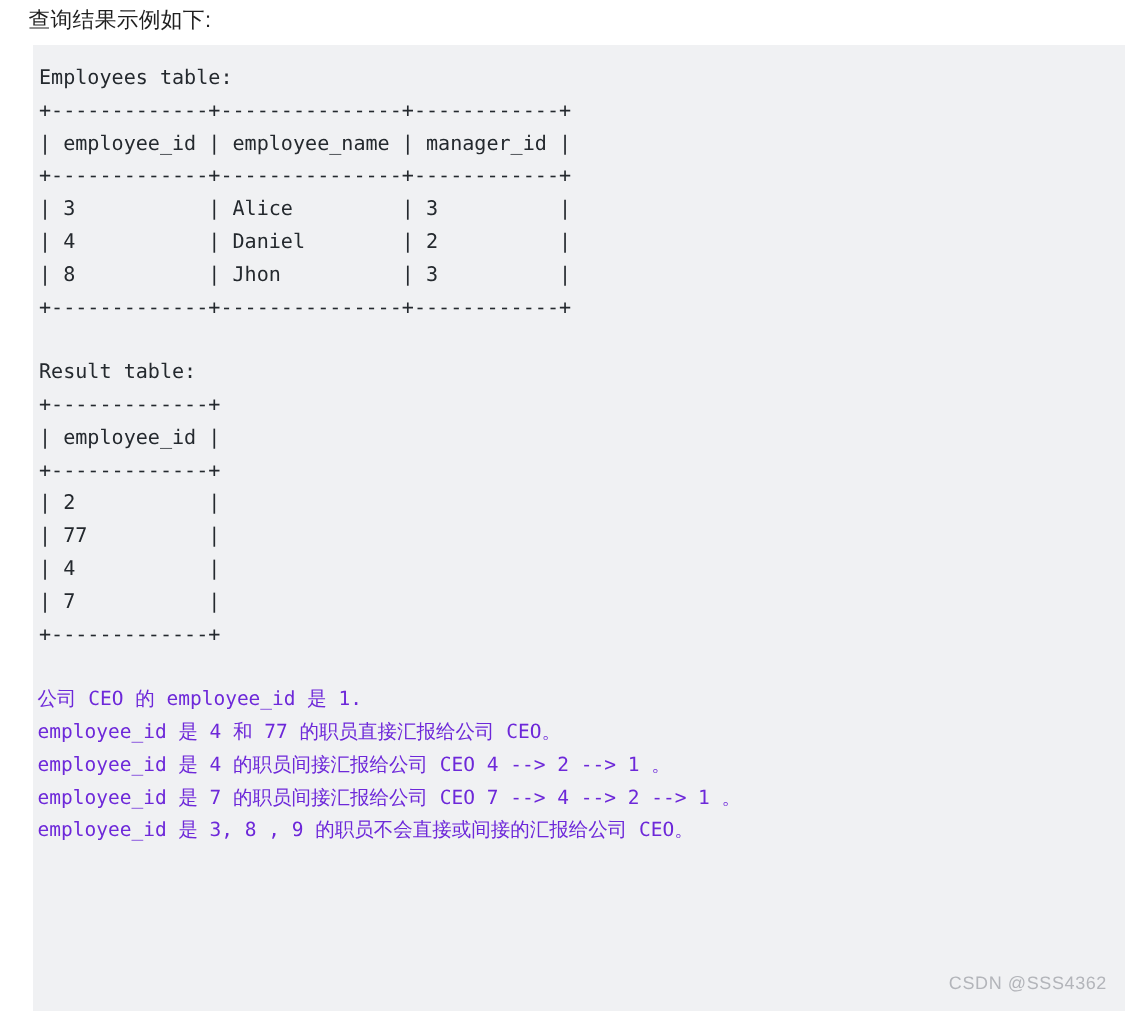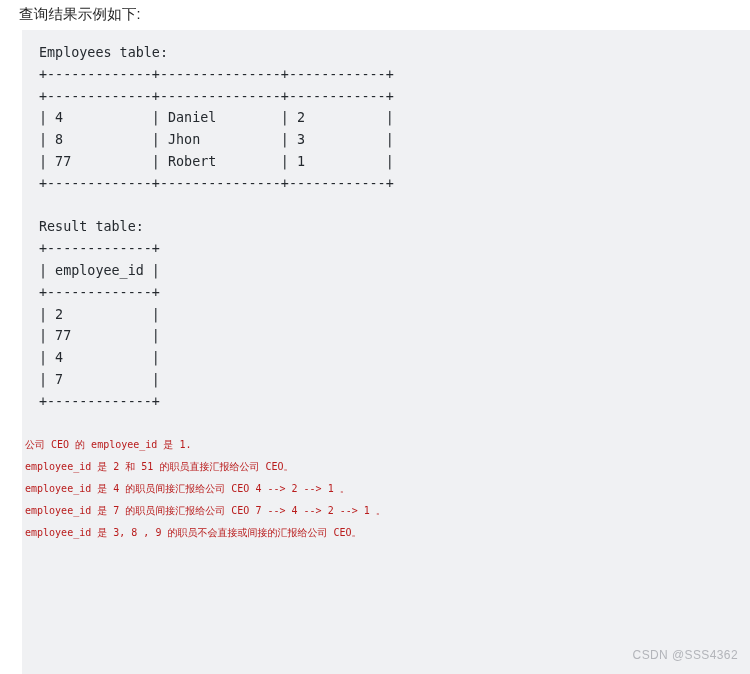--- a/index.html
+++ b/index.html
@@ -34,32 +34,32 @@
     box-sizing: border-box;
     padding: 12px 0 0 0;
     overflow: hidden;
   }
   .code-line {
     font-family: "DejaVu Sans Mono", "Liberation Mono", monospace;
     font-size: 13.4px;
     line-height: 21.8px;
     color: #24292e;
     white-space: pre;
-    padding-left: 17px;
+    padding-left: 4px;
     letter-spacing: 0px;
     height: 21.8px;
   }
   .code-line.blank {
     height: 21.8px;
   }
   .cjk-line {
     font-family: "DejaVu Sans Mono", "Liberation Mono", monospace;
-    font-size: 10px;
+    font-size: 13px;
     line-height: 21.8px;
-    color: #b91c1c;
+    color: #6d28d9;
     white-space: pre;
     padding-left: 3px;
     height: 21.8px;
   }
   #watermark {
     position: absolute;
     right: 12px;
     bottom: 12px;
     font-family: "Liberation Sans", sans-serif;
     font-size: 12px;
@@ -70,41 +70,42 @@
 </style>
 </head>
 <body>
 
 <h1 id="page-title">查询结果示例如下:</h1>
 
 <div id="code-block">
 
   <div class="code-line">Employees table:</div>
   <div class="code-line">+-------------+---------------+------------+</div>
+  <div class="code-line">| employee_id | employee_name | manager_id |</div>
   <div class="code-line">+-------------+---------------+------------+</div>
+  <div class="code-line">| 3           | Alice         | 3          |</div>
   <div class="code-line">| 4           | Daniel        | 2          |</div>
   <div class="code-line">| 8           | Jhon          | 3          |</div>
-  <div class="code-line">| 77          | Robert        | 1          |</div>
   <div class="code-line">+-------------+---------------+------------+</div>
 
   <div class="code-line blank"> </div>
 
   <div class="code-line">Result table:</div>
   <div class="code-line">+-------------+</div>
   <div class="code-line">| employee_id |</div>
   <div class="code-line">+-------------+</div>
   <div class="code-line">| 2           |</div>
   <div class="code-line">| 77          |</div>
   <div class="code-line">| 4           |</div>
   <div class="code-line">| 7           |</div>
   <div class="code-line">+-------------+</div>
 
   <div class="code-line blank"> </div>
 
   <div class="cjk-line">公司 CEO 的 employee_id 是 1.</div>
-  <div class="cjk-line">employee_id 是 2 和 51 的职员直接汇报给公司 CEO。</div>
+  <div class="cjk-line">employee_id 是 4 和 77 的职员直接汇报给公司 CEO。</div>
   <div class="cjk-line">employee_id 是 4 的职员间接汇报给公司 CEO 4 --&gt; 2 --&gt; 1 。</div>
   <div class="cjk-line">employee_id 是 7 的职员间接汇报给公司 CEO 7 --&gt; 4 --&gt; 2 --&gt; 1 。</div>
   <div class="cjk-line">employee_id 是 3, 8 , 9 的职员不会直接或间接的汇报给公司 CEO。</div>
 
 </div>
 
 <div id="watermark">CSDN @SSS4362</div>
 
 </body></html>

